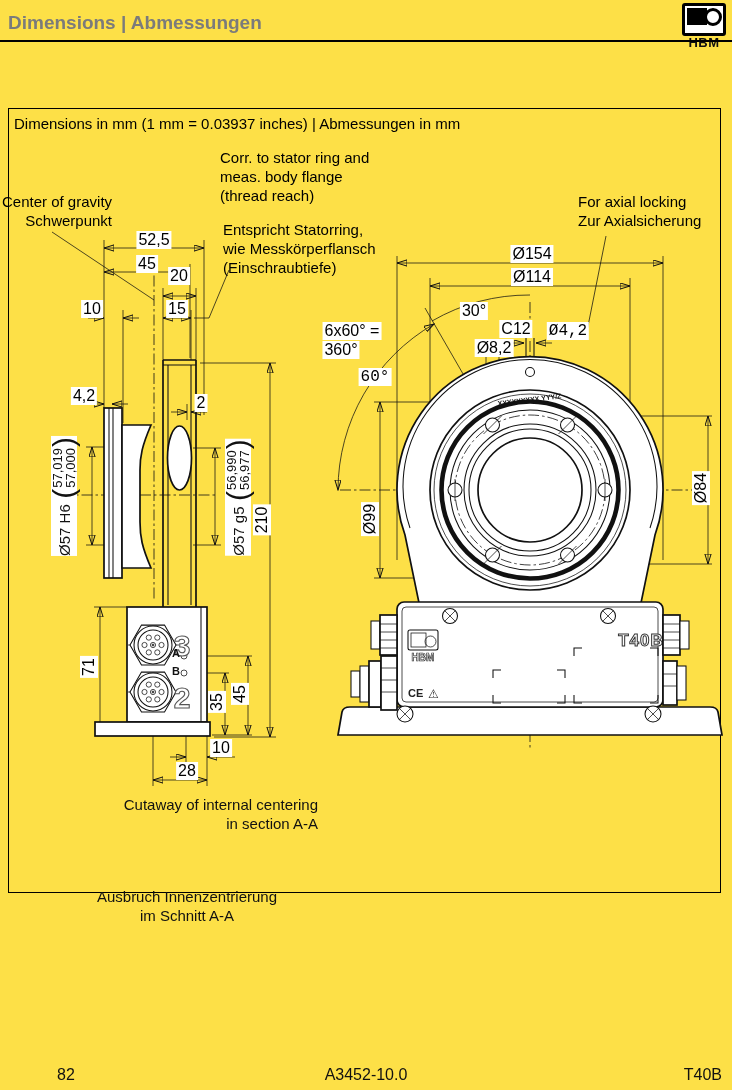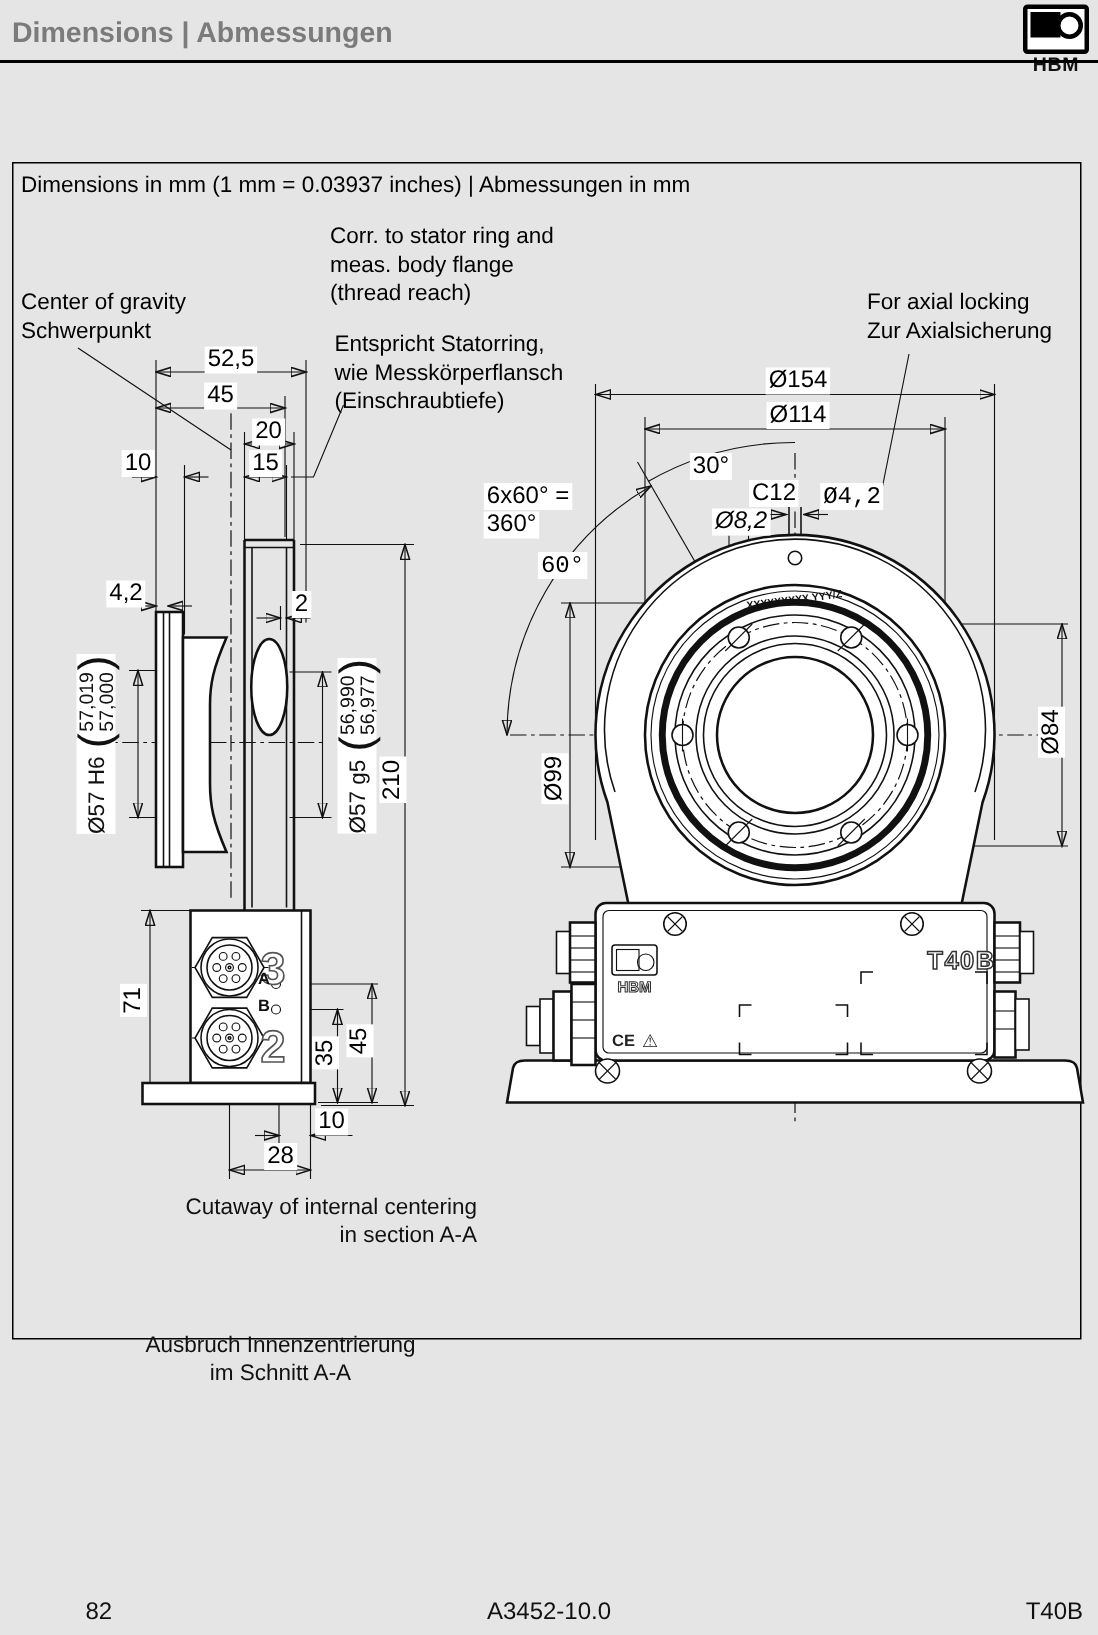--- a/index.html
+++ b/index.html
@@ -1,16 +1,16 @@
 <!DOCTYPE html>
 <html><head>
 <meta charset="utf-8">
 <style>
   html,body{margin:0;padding:0;background:#fff;}
-  #page{position:relative;width:732px;height:1090px;background:#e5e5e5;overflow:hidden;
+  #page{position:relative;width:732px;height:1090px;background:#fde047;overflow:hidden;
         font-family:"Liberation Sans",sans-serif;color:#111;}
   
   .hdr-title{position:absolute;left:8px;top:12px;font-size:19px;font-weight:bold;color:#7b7b7b;}
   .hdr-rule{position:absolute;left:0;top:40px;width:732px;height:2px;background:#000;}
   .logo{position:absolute;right:6px;top:3px;width:44px;text-align:center;}
   .logo-box{position:relative;width:38px;height:27px;border:3px solid #000;border-radius:3px;margin:0 auto;background:#fff;}
   .logo-fill{position:absolute;left:2px;top:2px;width:20px;height:17px;background:#000;}
   .logo-circ{position:absolute;right:1px;top:2px;width:12px;height:12px;border:3px solid #000;border-radius:50%;background:#fff;}
   .logo-txt{font-size:13px;font-weight:bold;letter-spacing:.5px;line-height:14px;}
   
@@ -303,38 +303,38 @@
             <line class="t" x1="663" y1="686" x2="677" y2="686"></line>
         </g>
       </g>
     </g>
 
     <text x="182" y="656" text-anchor="middle" font-size="30" font-weight="bold" fill="#fff" stroke="#555" stroke-width="1.1">3</text>
     <text x="182" y="708" text-anchor="middle" font-size="30" font-weight="bold" fill="#fff" stroke="#555" stroke-width="1.1">2</text>
   </svg>
 
   <div class="lbl" style="left:14px;top:114px;text-align:center;">Dimensions in mm (1 mm = 0.03937 inches) | Abmessungen in mm</div>
-  <div class="lbl" style="left:14px;top:192px;">Center of gravity
+  <div class="lbl" style="left:2px;top:192px;text-align:right;">Center of gravity
 Schwerpunkt</div>
   <div class="lbl" style="left:220px;top:148px;">Corr. to stator ring and
 meas. body flange
 (thread reach)</div>
   <div class="lbl" style="left:223px;top:220px;">Entspricht Statorring,
 wie Messkörperflansch
 (Einschraubtiefe)</div>
   <div class="lbl" style="left:578px;top:192px;">For axial locking
 Zur Axialsicherung</div>
   <div class="caption" style="top:796px;text-align:right;">Cutaway of internal centering
 in section A-A</div>
   <div class="caption" style="top:888px;">Ausbruch Innenzentrierung
 im Schnitt A-A</div>
 
   <div class="dim" style="left:154px;top:240px;">52,5</div>
   <div class="dim" style="left:147px;top:264px;">45</div>
-  <div class="dim" style="left:179px;top:288px;">20</div>
+  <div class="dim" style="left:179px;top:276px;">20</div>
   <div class="dim" style="left:92px;top:309px;">10</div>
   <div class="dim" style="left:177px;top:309px;">15</div>
   <div class="dim" style="left:84px;top:396px;text-align:right;">4,2</div>
   <div class="dim" style="left:201px;top:403px;">2</div>
   <div class="dim rot" style="left:262px;top:520px;">210</div>
   <div class="dim rot" style="left:89px;top:667px;">71</div>
   <div class="dim rot" style="left:240px;top:694px;">45</div>
   <div class="dim rot" style="left:217px;top:702px;">35</div>
   <div class="dim" style="left:221px;top:748px;">10</div>
   <div class="dim" style="left:187px;top:771px;">28</div>
@@ -353,21 +353,21 @@
   </div>
 
   <div class="ab" style="left:176px;top:653px;">A</div>
   <div class="ab" style="left:176px;top:671px;">B</div>
 
   <div class="dim" style="left:532px;top:254px;">Ø154</div>
   <div class="dim" style="left:532px;top:277px;">Ø114</div>
   <div class="dim" style="left:474px;top:311px;">30°</div>
   <div class="dim" style="left:516px;top:329px;">C12</div>
   <div class="dim" style="left:568px;top:331px;font-family:Liberation Mono, monospace;">Ø4,2</div>
-  <div class="dim" style="left:494px;top:348px;font-style:italic;">Ø8,2</div>
+  <div class="dim" style="left:494px;top:348px;">Ø8,2</div>
   <div class="dim" style="left:352px;top:331px;">6x60° =</div>
   <div class="dim" style="left:341px;top:350px;">360°</div>
   <div class="dim" style="left:375px;top:377px;font-family:Liberation Mono, monospace;">60°</div>
   <div class="dim rot" style="left:370px;top:519px;">Ø99</div>
   <div class="dim rot" style="left:701px;top:488px;">Ø84</div>
 
   <div class="foot" style="left:10px;margin-left:47px;">82</div>
   <div class="foot" style="left:0;width:732px;text-align:center;">A3452-10.0</div>
   <div class="foot" style="right:10px;">T40B</div>
 

